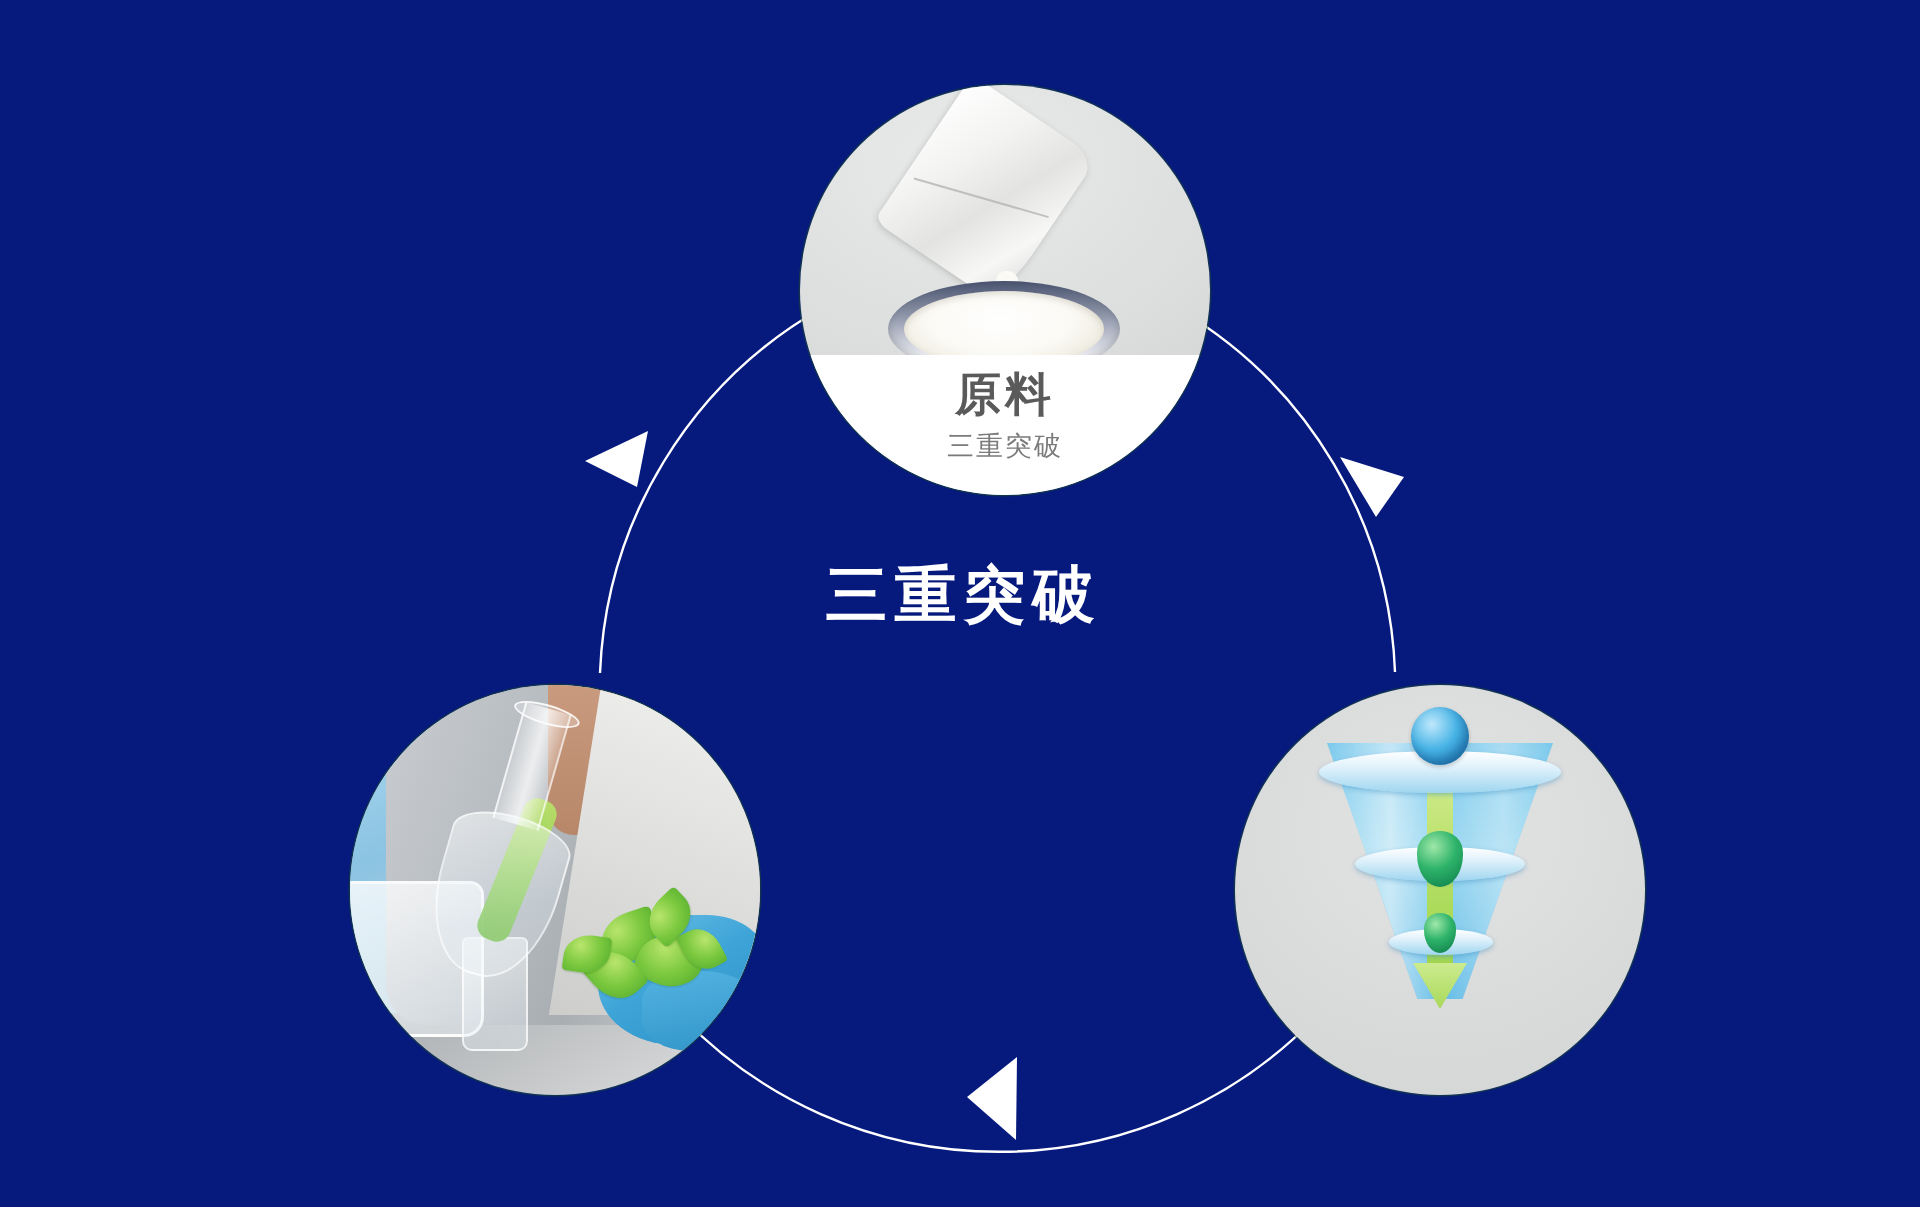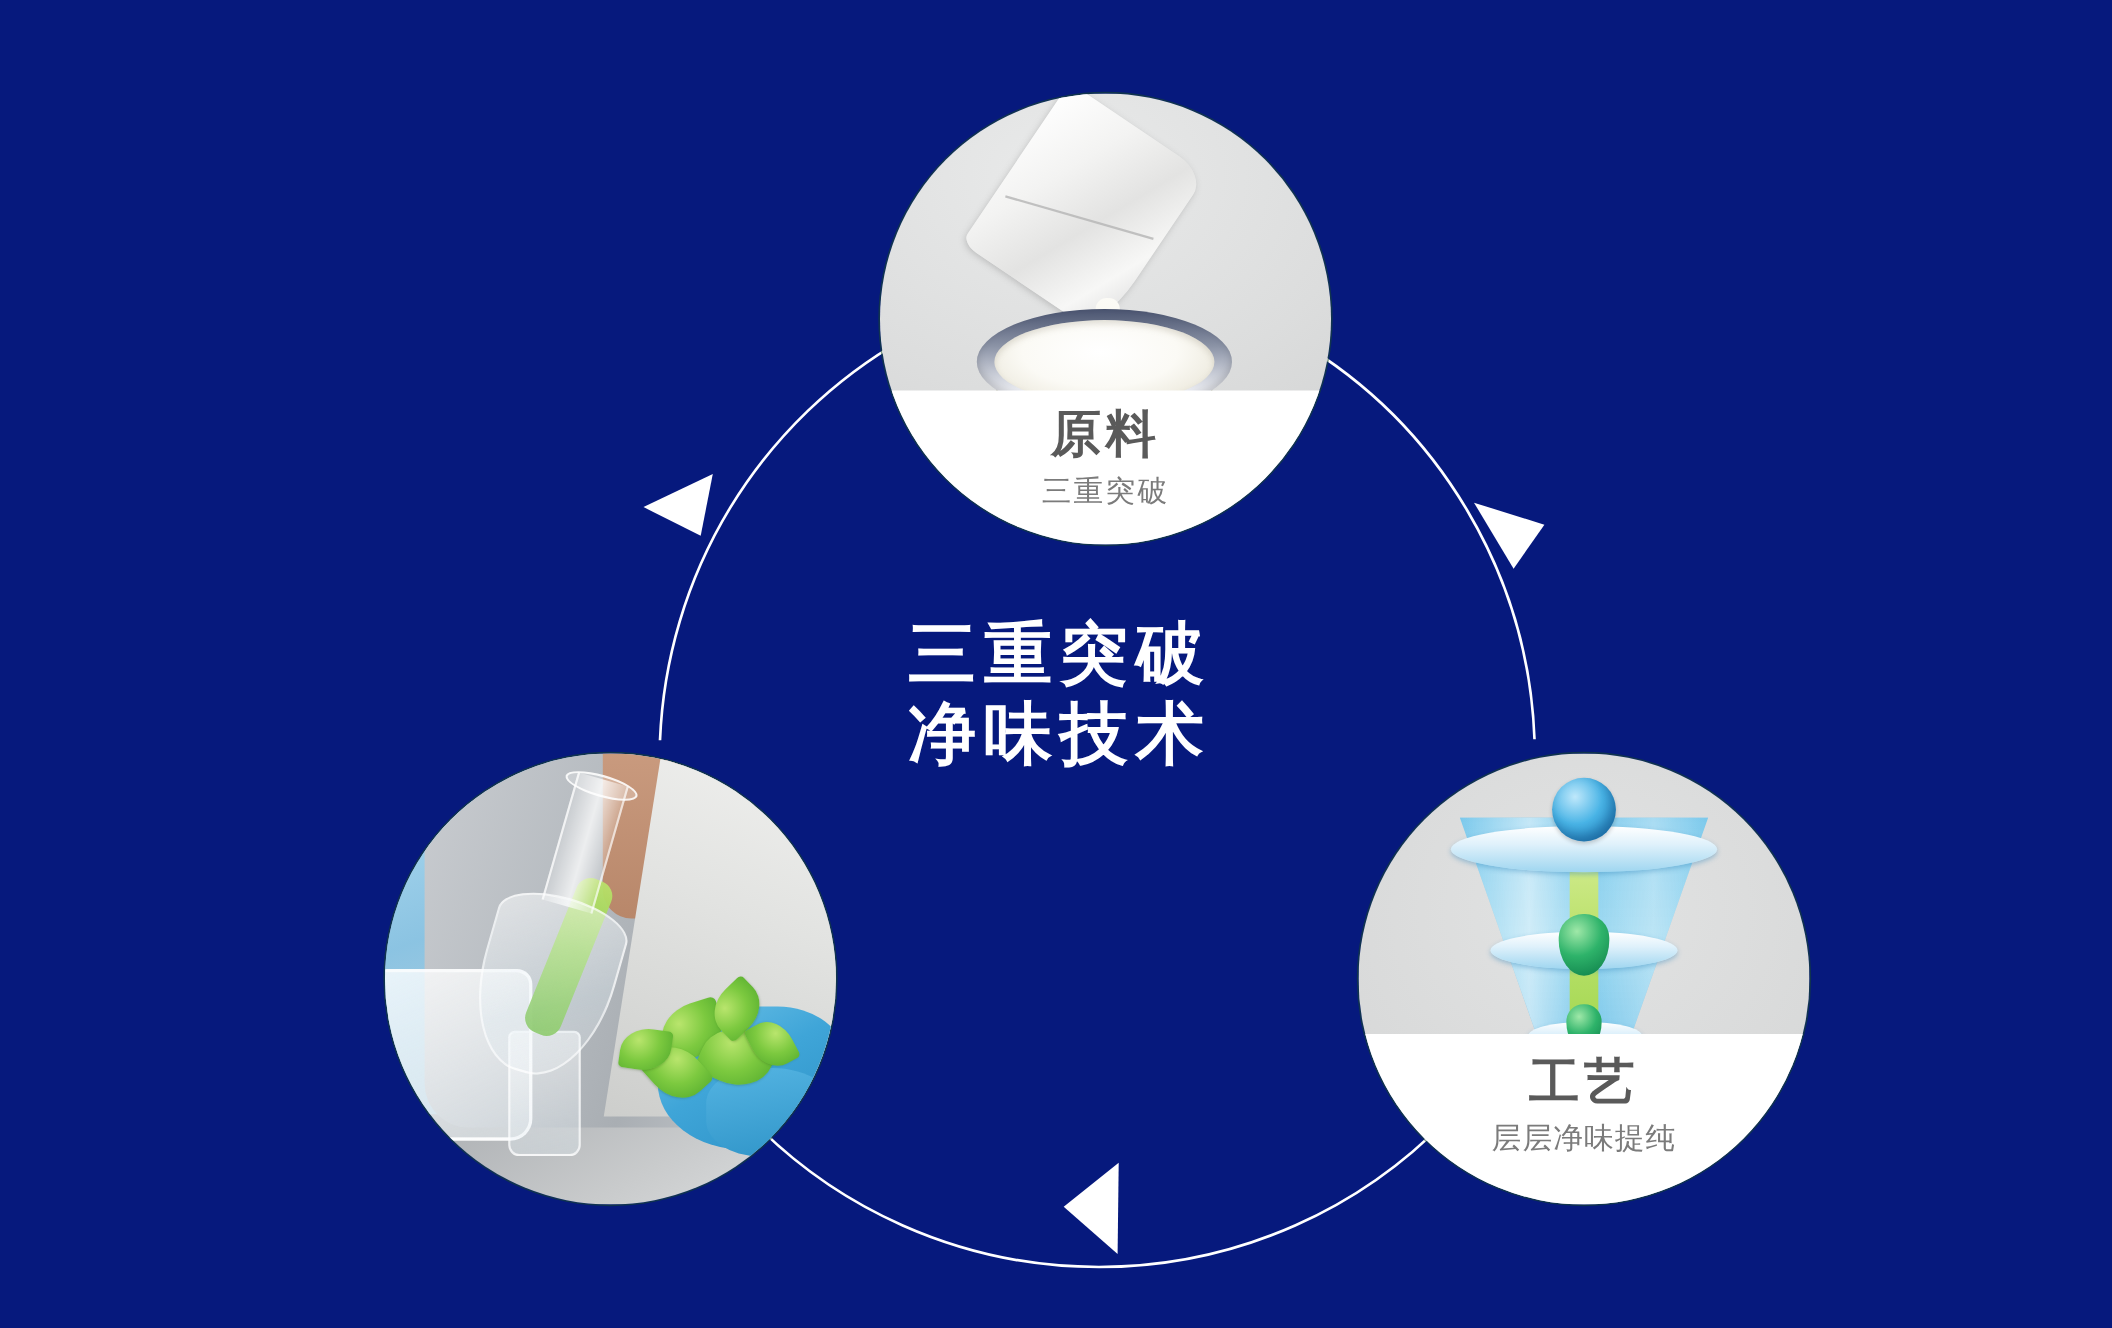--- a/index.html
+++ b/index.html
@@ -313,24 +313,19 @@
         <div class="stream"></div>
         <div class="disc d1"></div>
         <div class="disc d2"></div>
         <div class="disc d3"></div>
         <div class="bigdrop"></div>
         <div class="gdrop g1"></div>
         <div class="gdrop g2"></div>
         <div class="arrowdown"></div>
       </div>
     </div>
-    <div class="band">
-      <span class="t">工艺</span>
-      <span class="s">层层净味提纯</span>
-    </div>
   </div>
 
   <div id="center-text">
     <div>三重突破</div>
-    <div>净味技术</div>
   </div>
 
 </div>
 
 </body></html>

